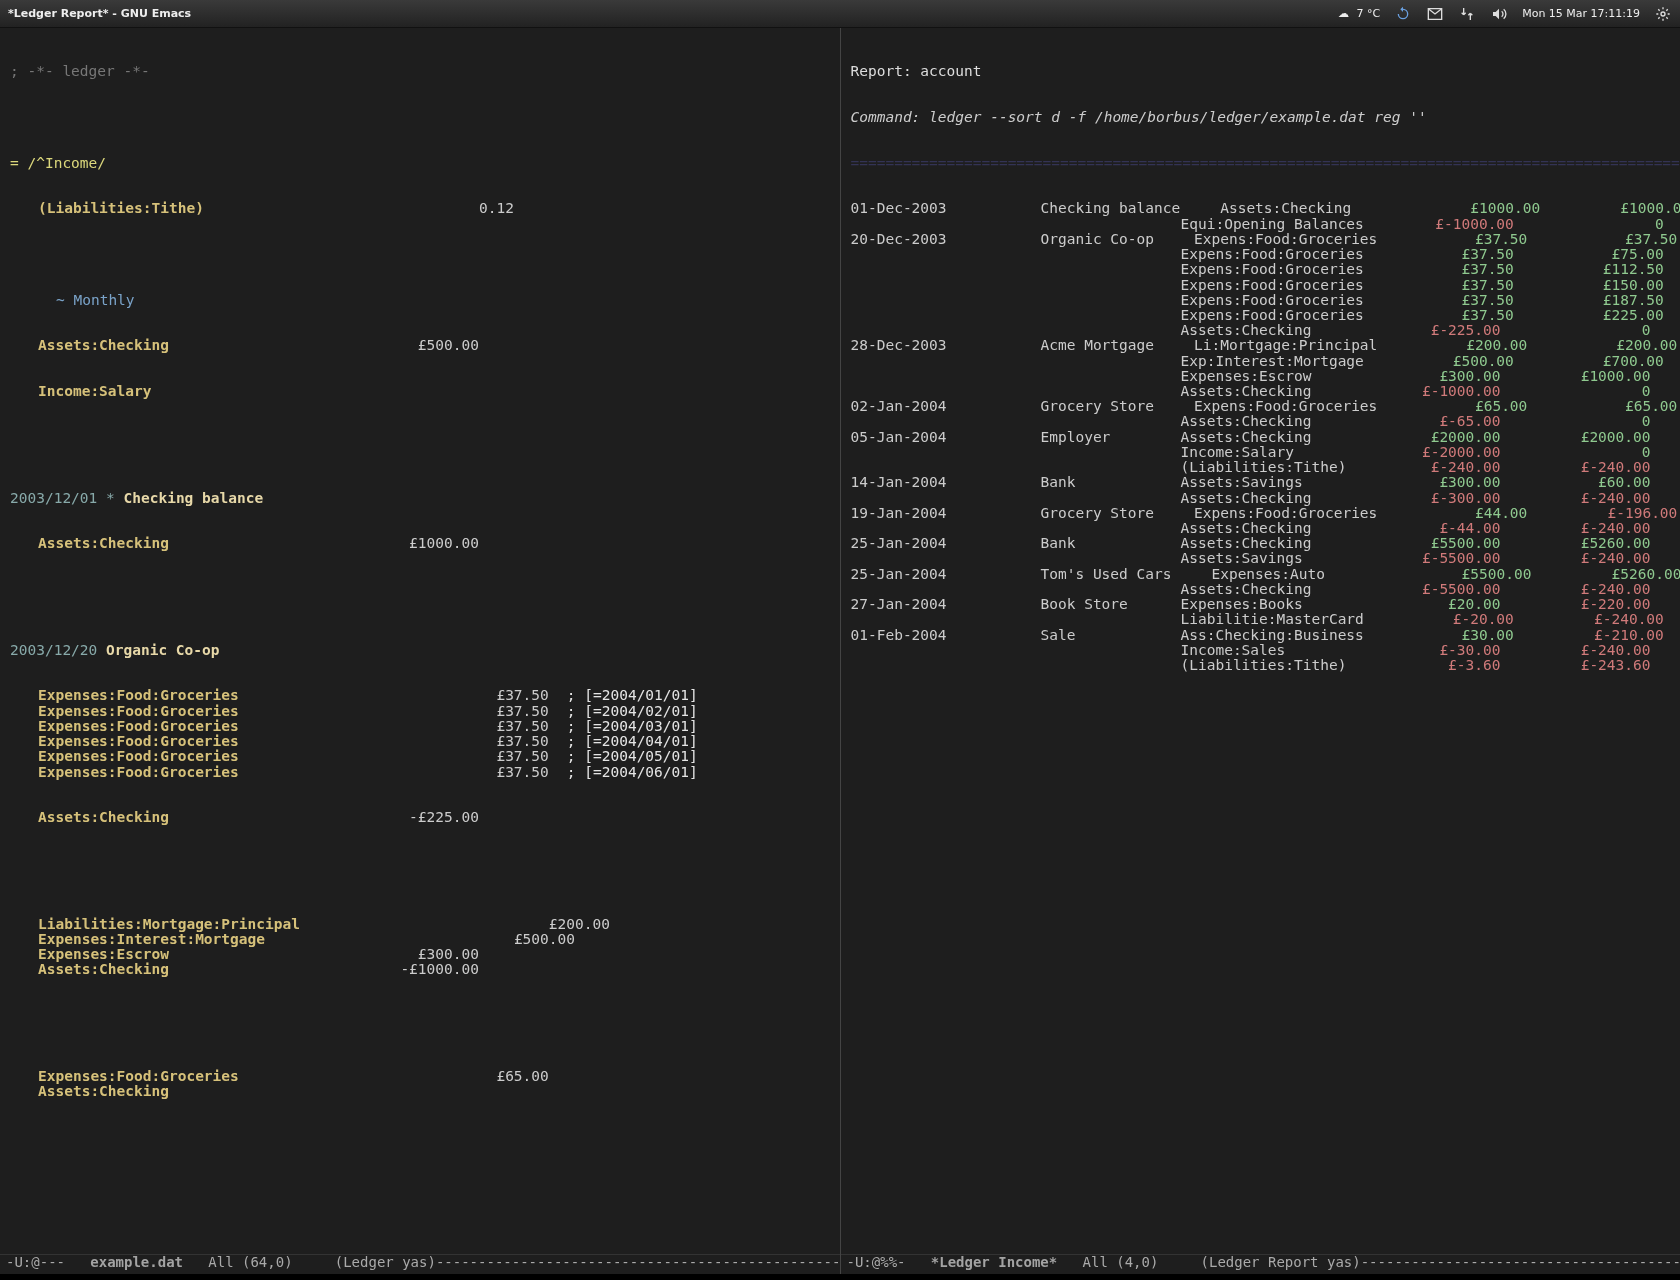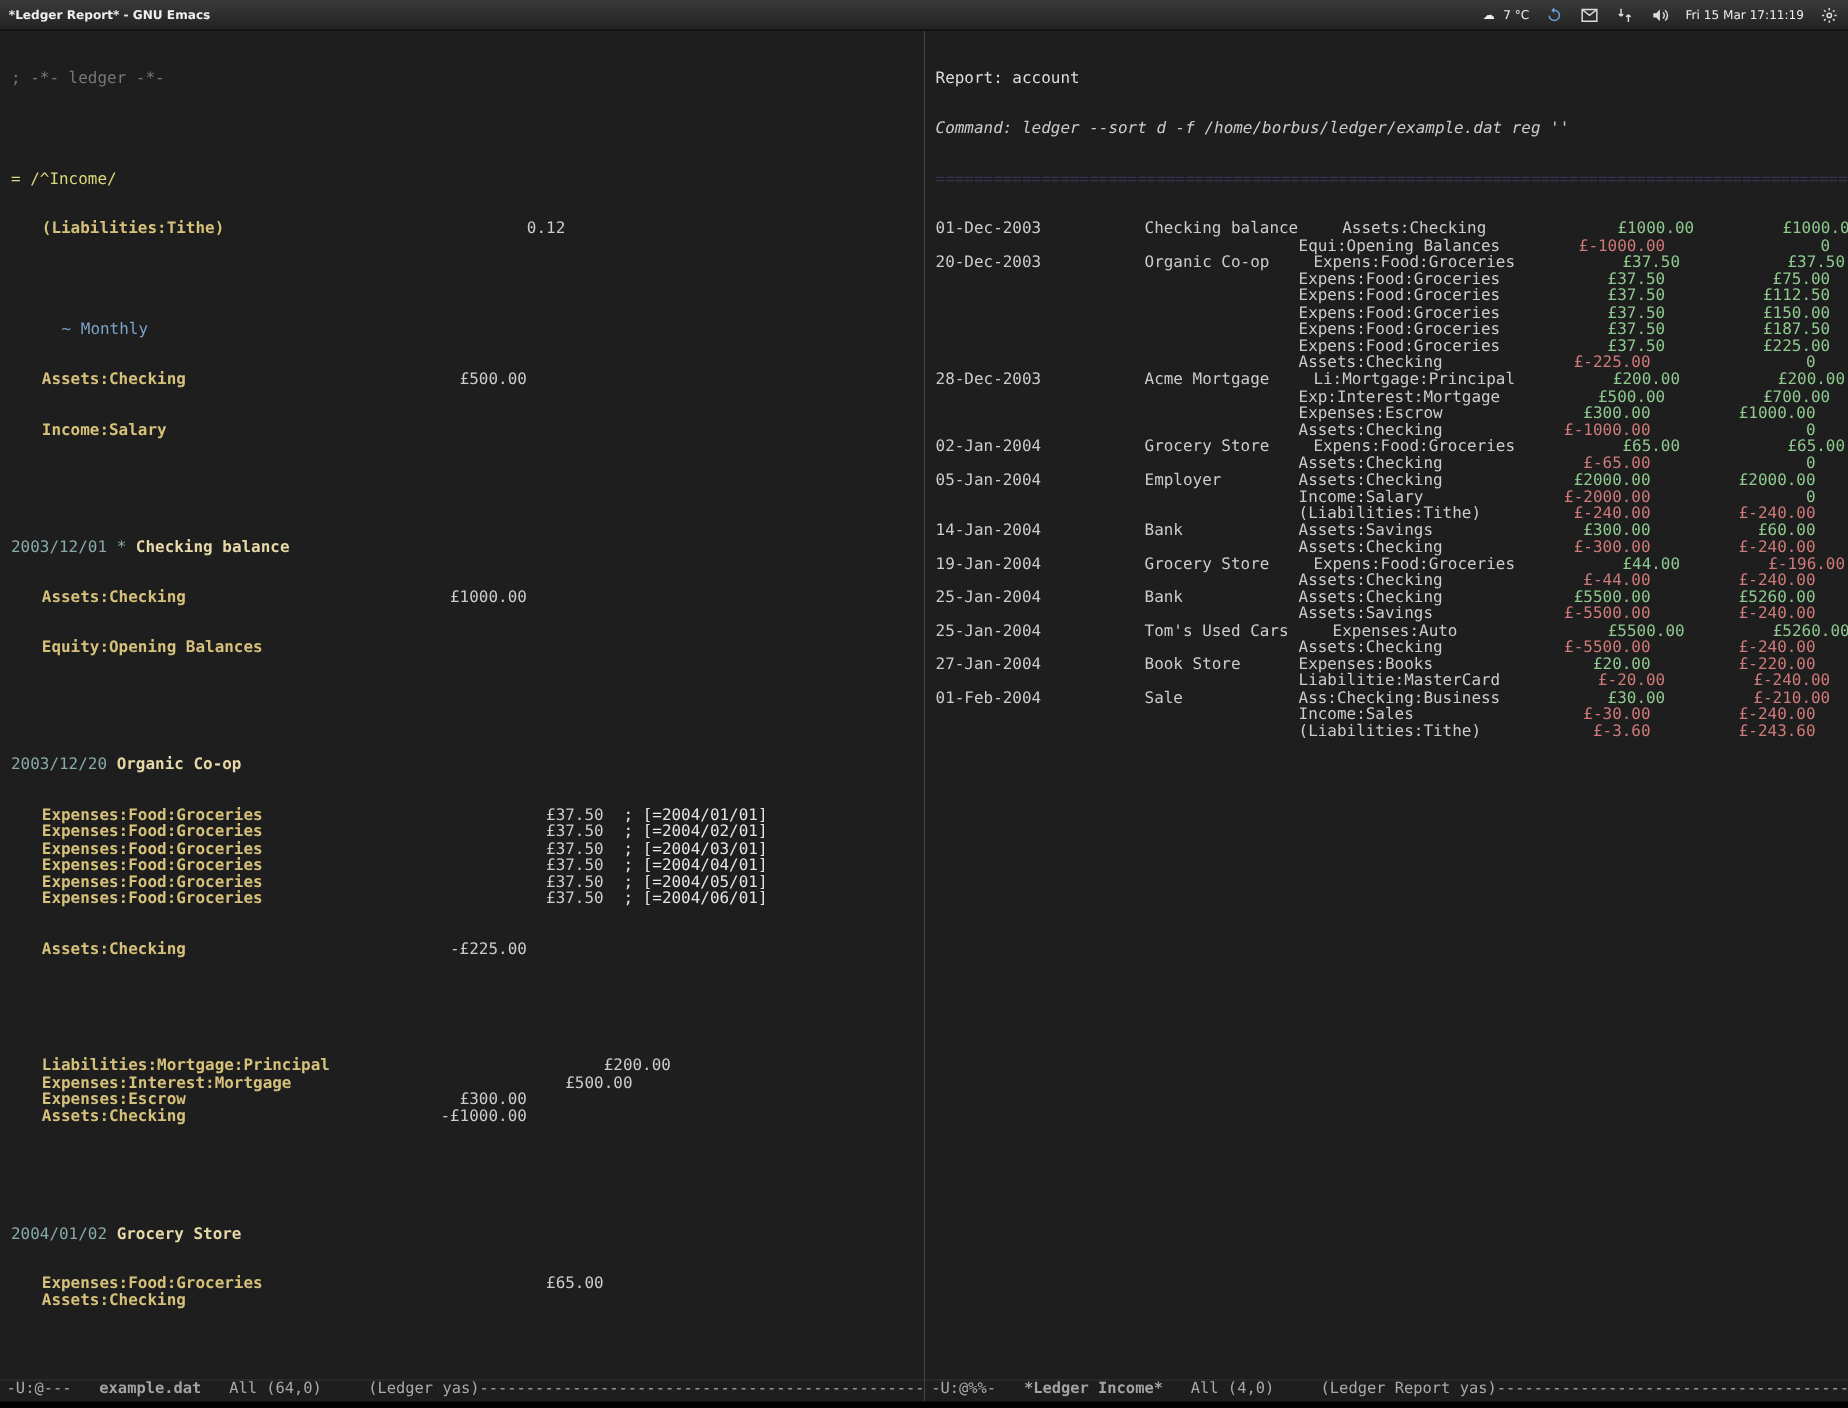--- a/index.html
+++ b/index.html
@@ -110,21 +110,21 @@
       <svg viewBox="0 0 24 24" width="16" height="16">
           <path d="M7 3v10M7 13l-3-3M7 13l3-3 M17 21V11M17 11l-3 3M17 11l3 3" stroke="#ddd" stroke-width="2" fill="none"></path>
         </svg>
     </span>
     <span class="tray-item ico">
       <svg viewBox="0 0 24 24" width="16" height="16">
           <path d="M3 9v6h4l5 5V4L7 9H3z" fill="#ddd"></path>
           <path d="M16 8a5 5 0 0 1 0 8M19 5a9 9 0 0 1 0 14" stroke="#ddd" fill="none" stroke-width="2"></path>
         </svg>
     </span>
-    <span class="tray-item">Fri 15 Mar 17:11:19</span>
+    <span class="tray-item">Mon 15 Mar 17:11:19</span>
     <span class="tray-item ico">
       <svg viewBox="0 0 24 24" width="16" height="16">
           <circle cx="12" cy="12" r="3" fill="none" stroke="#ddd" stroke-width="2"></circle>
           <path d="M12 2v3M12 19v3M2 12h3M19 12h3M4.9 4.9l2.1 2.1M17 17l2.1 2.1M4.9 19.1L7 17M17 7l2.1-2.1" stroke="#ddd" stroke-width="2"></path>
         </svg>
     </span>
   </div>
 </div>
 
 <div class="workspace">
@@ -135,32 +135,30 @@
     <div><span class="c-directive">= /^Income/</span></div>
     <div class="row"><span class="ind"></span><span class="c-account">(Liabilities:Tithe)</span><span class="amt c-amount">0.12</span></div>
     <div>&nbsp;</div>
     <div><span class="c-keyword">~ Monthly</span></div>
     <div class="row"><span class="ind"></span><span class="c-account">Assets:Checking</span><span class="amt">£500.00</span></div>
     <div class="row"><span class="ind"></span><span class="c-account">Income:Salary</span></div>
     <div>&nbsp;</div>
 
     <div><span class="c-date">2003/12/01 * </span><span class="c-payee">Checking balance</span></div>
     <div class="row"><span class="ind"></span><span class="c-account">Assets:Checking</span><span class="amt">£1000.00</span></div>
-    <div class="row"><span class="ind"></span><span class="c-account">Equity:Opening Balances</span></div>
     <div>&nbsp;</div>
 
     <div><span class="c-date">2003/12/20 </span><span class="c-payee">Organic Co-op</span></div>
     <div id="t2rows"><div class="row"><span class="ind"></span><span class="c-account">Expenses:Food:Groceries</span><span class="amt">£37.50</span><span class="cmt c-comment">; [=2004/01/01]</span></div><div class="row"><span class="ind"></span><span class="c-account">Expenses:Food:Groceries</span><span class="amt">£37.50</span><span class="cmt c-comment">; [=2004/02/01]</span></div><div class="row"><span class="ind"></span><span class="c-account">Expenses:Food:Groceries</span><span class="amt">£37.50</span><span class="cmt c-comment">; [=2004/03/01]</span></div><div class="row"><span class="ind"></span><span class="c-account">Expenses:Food:Groceries</span><span class="amt">£37.50</span><span class="cmt c-comment">; [=2004/04/01]</span></div><div class="row"><span class="ind"></span><span class="c-account">Expenses:Food:Groceries</span><span class="amt">£37.50</span><span class="cmt c-comment">; [=2004/05/01]</span></div><div class="row"><span class="ind"></span><span class="c-account">Expenses:Food:Groceries</span><span class="amt">£37.50</span><span class="cmt c-comment">; [=2004/06/01]</span></div></div>
     <div class="row"><span class="ind"></span><span class="c-account">Assets:Checking</span><span class="amt">-£225.00</span></div>
     <div>&nbsp;</div>
 
     <div id="t3rows"><div class="row"><span class="ind"></span><span class="c-account">Liabilities:Mortgage:Principal</span><span class="amt">£200.00</span></div><div class="row"><span class="ind"></span><span class="c-account">Expenses:Interest:Mortgage</span><span class="amt">£500.00</span></div><div class="row"><span class="ind"></span><span class="c-account">Expenses:Escrow</span><span class="amt">£300.00</span></div><div class="row"><span class="ind"></span><span class="c-account">Assets:Checking</span><span class="amt">-£1000.00</span></div></div>
     <div>&nbsp;</div>
 
-    <div><span class="c-date">2004/01/02 </span><span class="c-payee">Grocery Store</span></div>
     <div id="t4rows"><div class="row"><span class="ind"></span><span class="c-account">Expenses:Food:Groceries</span><span class="amt">£65.00</span></div><div class="row"><span class="ind"></span><span class="c-account">Assets:Checking</span><span class="amt"></span></div></div>
     <div>&nbsp;</div>
 
     
     
     
 
     
     
     

